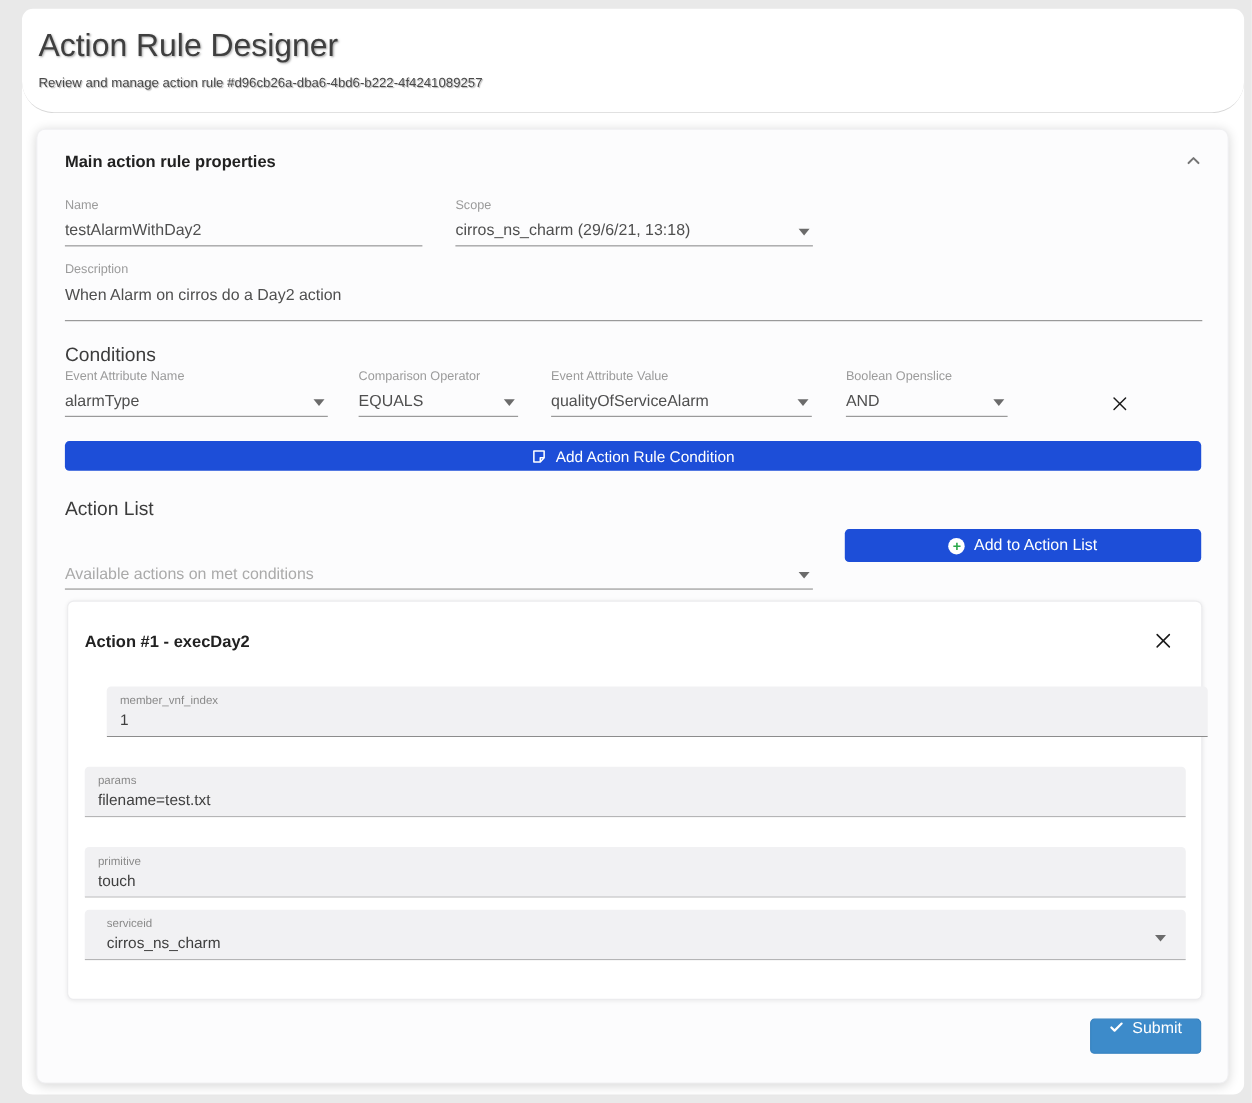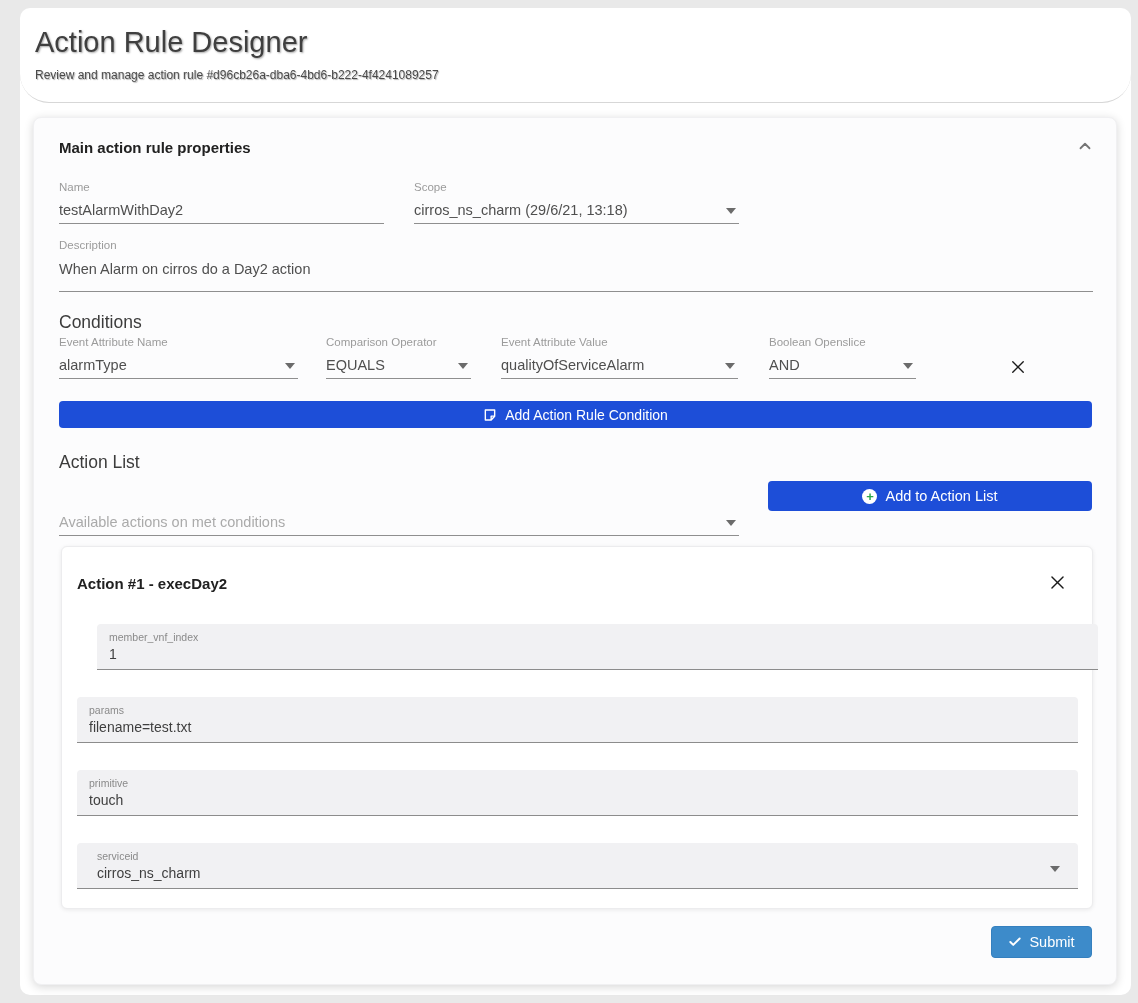--- a/index.html
+++ b/index.html
@@ -65,21 +65,21 @@
   .ffield {
     position:absolute; left:15px; width:1001px; height:46px;
     background:#f1f1f3; border-bottom:1px solid #8c8c8c;
     border-radius:4px 4px 0 0; padding:7px 12px; cursor:text;
   }
   .flabel { display:block; font-size:10.5px; color:#8a8a8a; }
   .fvalue { display:block; font-size:14px; color:#3f3f3f; margin-top:3px; }
   .ffield .dd-arrow { bottom:16px; right:18px; }
   .btn-submit {
     position:absolute; left:957px; top:808px; width:101px; height:32px;
-    display:flex; align-items:center; justify-content:center; gap:7px;
+    display:flex; justify-content:center; gap:7px;
     background:#3d8bca; color:#ffffff; border:1px solid #3580bf; border-radius:4px;
     font-size:14.5px; font-family:inherit; cursor:pointer;
   }
 </style>
 </head>
 <body>
 
 <div class="outer-card">
 
   <div class="page-header">
@@ -181,21 +181,21 @@
         <span class="fvalue">1</span>
       </div>
       <div class="ffield" style="top:150px;">
         <span class="flabel">params</span>
         <span class="fvalue">filename=test.txt</span>
       </div>
       <div class="ffield" style="top:223px;">
         <span class="flabel">primitive</span>
         <span class="fvalue">touch</span>
       </div>
-      <div class="ffield" style="top:296px;padding-left:20px;">
+      <div class="ffield" style="top:280px;padding-left:20px;">
         <span class="flabel">serviceid</span>
         <span class="fvalue">cirros_ns_charm</span>
         <span class="dd-arrow"></span>
       </div>
     </div>
 
     <button class="btn-submit">
       <span style="line-height:0;">
         <svg width="14" height="14" viewBox="0 0 24 24" fill="none" stroke="#ffffff" stroke-width="3.4" stroke-linecap="round" stroke-linejoin="round">
             <polyline points="20 6 9 17 4 12"></polyline>

